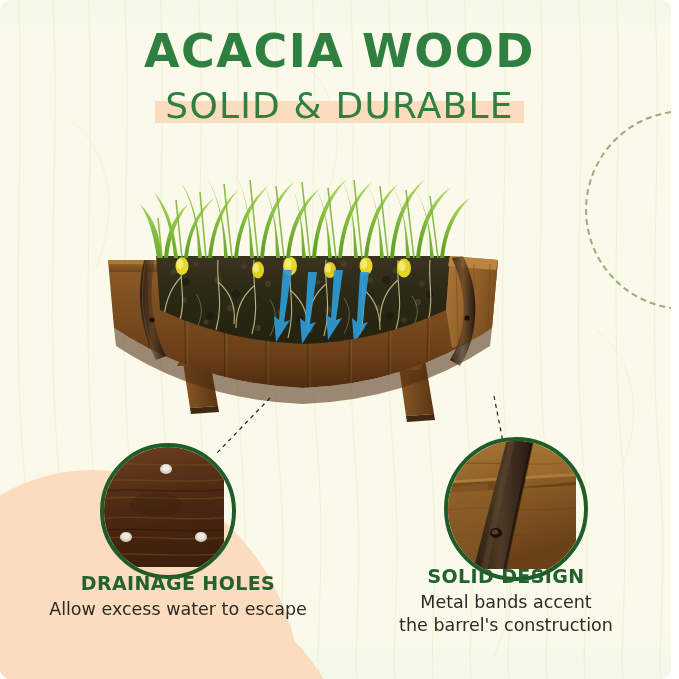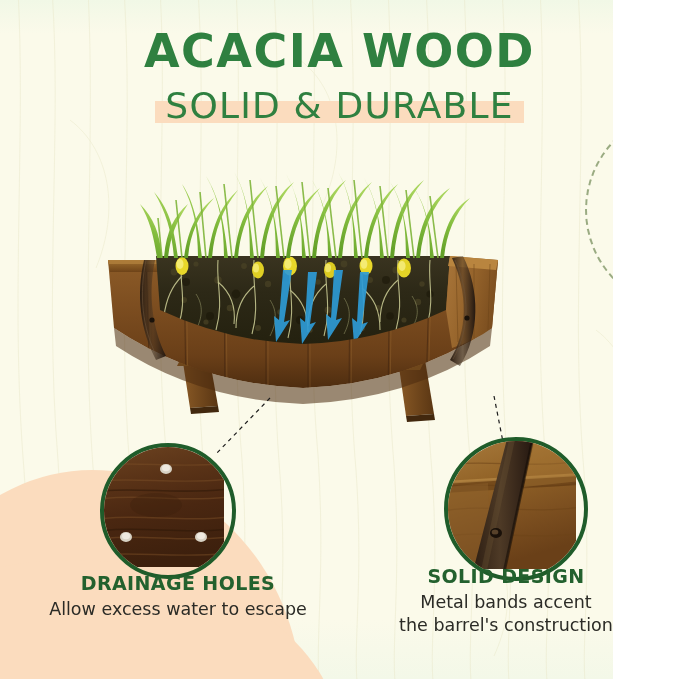--- a/index.html
+++ b/index.html
@@ -8,24 +8,25 @@
   }
   body {
     width: 679px;
     height: 679px;
     font-family: "Liberation Sans", sans-serif;
     overflow: hidden;
   }
 
   #stage {
     position: relative;
-    width: 613px;
+    width: 671px;
     height: 679px;
     background: #fbfaea;
     overflow: hidden;
+    border-radius: 11px;
   }
 
   
   .bg-base {
     position: absolute;
     inset: 0;
     background:
       linear-gradient(180deg, #f1f8e6 0px, #fbfaea 34px, #fbfaea 620px, #f3f8e8 679px);
   }
   .bg-grain {

